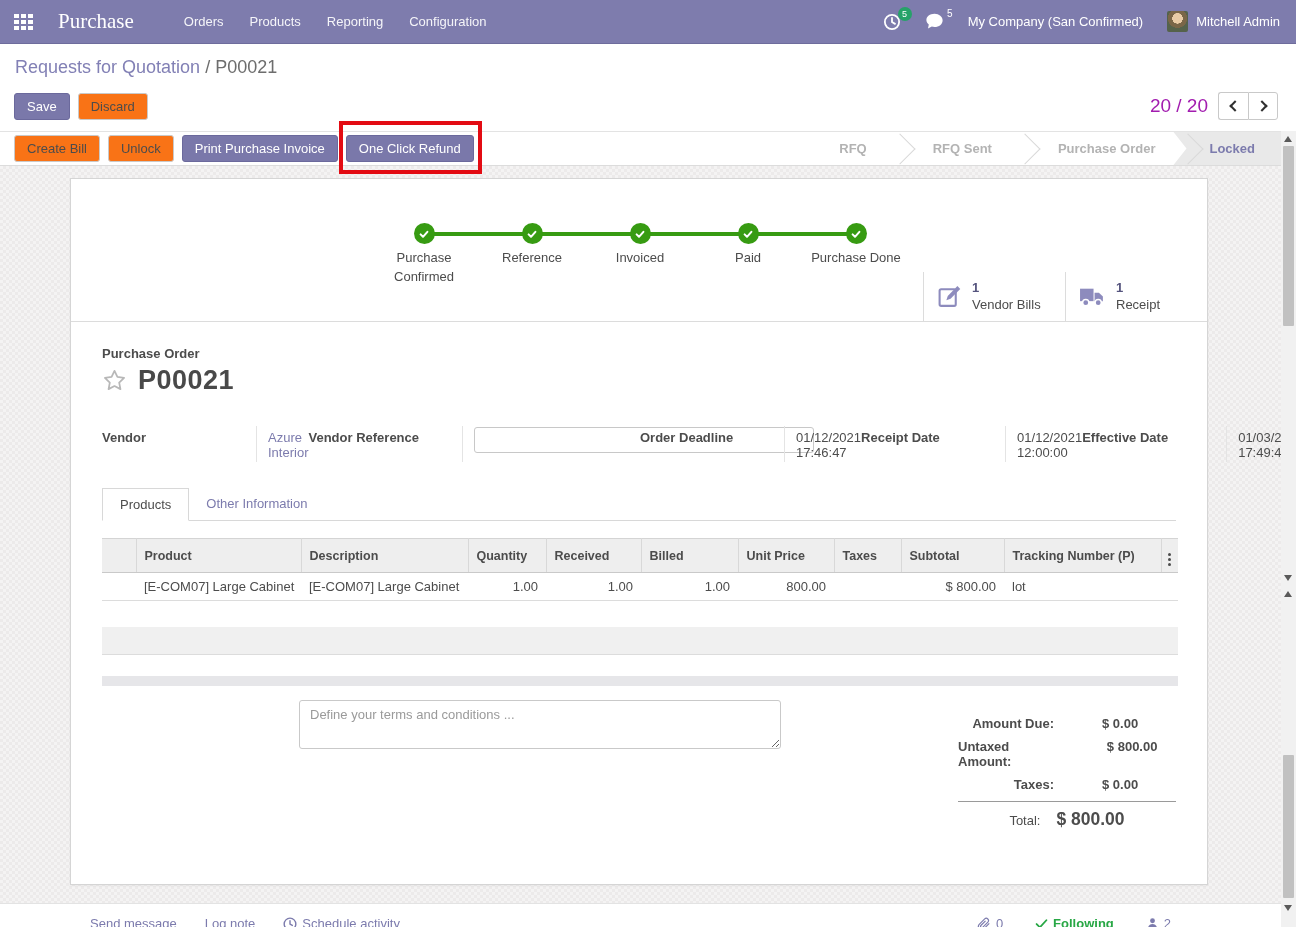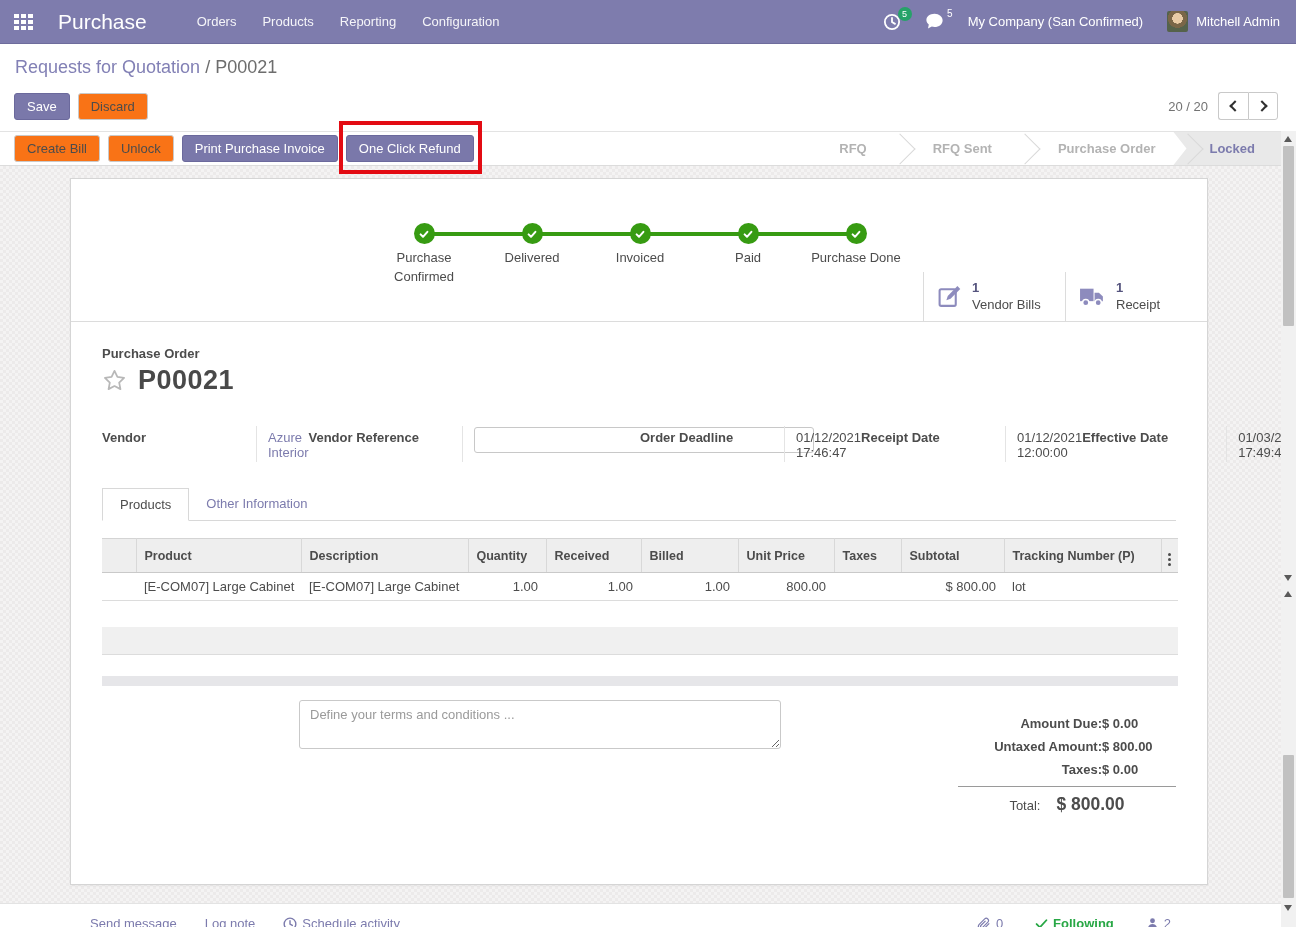--- a/index.html
+++ b/index.html
@@ -7,21 +7,21 @@
               font-family:"Liberation Sans", sans-serif; }
   #app { position:relative; width:1296px; height:927px; overflow:hidden; }
 
   
   .navbar { position:absolute; top:0; left:0; width:1296px; height:44px;
             background:#7e7cad; border-bottom:1px solid #6e6c9c;
             display:flex; align-items:center; color:#fff; }
   .apps-btn { width:46px; height:44px; display:flex; align-items:center; justify-content:center; cursor:pointer; }
   .apps-grid { display:grid; grid-template-columns:repeat(3,5px); grid-template-rows:repeat(3,4px); gap:2px; }
   .apps-grid i { background:#fff; display:block; }
-  .brand { font-size:21px; margin:0 0 0 12px; font-weight:400; cursor:pointer; }
+  .brand { font-size:21px; margin:0 0 0 12px; font-weight:400; cursor:pointer;font-family:Liberation Serif, serif; }
   .nav-menus { display:flex; gap:26px; margin-left:50px; font-size:13px; color:rgba(255,255,255,.92); }
   .nav-menus span { cursor:pointer; }
   .nav-right { margin-left:auto; display:flex; align-items:center; gap:24px; padding-right:16px; font-size:13px; }
   .icon-badge { position:relative; display:inline-flex; cursor:pointer; }
   .badge { position:absolute; top:-6px; right:-11px; background:#26a269; color:#fff;
            font-size:9px; min-width:14px; height:14px; border-radius:8px;
            display:flex; align-items:center; justify-content:center; padding:0 3px; }
   .msg-count { font-size:10px; color:#fff; position:absolute; top:-5px; right:-9px; }
   .avatar { width:21px; height:21px; border-radius:2px;
             background:radial-gradient(circle at 50% 35%, #e9cba6 0 30%, #7a6648 31% 55%, #55624b 56%);
@@ -33,21 +33,21 @@
   .breadcrumb { padding:13px 0 0 15px; font-size:18px; }
   .bc-parent { color:#8280b5; cursor:pointer; }
   .bc-sep, .bc-current { color:#6d6d6d; }
   .cp-row { display:flex; align-items:center; margin-top:14px; padding:0 18px 0 14px; }
   .btn { display:inline-flex; align-items:center; justify-content:center; height:27px;
          padding:0 12px; font-size:13px; border-radius:3px; cursor:pointer;
          border:1px solid #c9c9c9; background:#f97316; color:#4c4c4c; white-space:nowrap; }
   .btn.primary { background:#7a78aa; border-color:#6b699c; color:#fff; }
   .cp-left { display:flex; gap:8px; }
   .pager { margin-left:auto; display:flex; align-items:center; gap:10px; }
-  .pager-count { font-size:13px; color:#737373;text-align:center; }
+  .pager-count { font-size:19px; color:#a21caf;text-align:center; }
   .pager-btns { display:flex; }
   .pager-btn { width:30px; height:28px; background:#fff; border:1px solid #c9c9c9;
                display:flex; align-items:center; justify-content:center; cursor:pointer; }
   .pager-btn:first-child { border-radius:3px 0 0 3px; border-right:none; }
   .pager-btn:last-child { border-radius:0 3px 3px 0; }
   .chev { width:8px; height:8px; border-left:2px solid #2f2f2f; border-bottom:2px solid #2f2f2f; display:block; }
   .chev.left { transform:rotate(45deg); margin-left:3px; }
   .chev.right { transform:rotate(-135deg); margin-right:3px; }
 
   
@@ -135,21 +135,21 @@
   .hbar { margin:0 31px; width:1076px; height:10px; background:#e6e6e9; }
 
   
   .bottom-zone { padding:14px 31px 0; display:flex; align-items:flex-start; }
   .terms { margin-left:197px; }
   .terms textarea { width:482px; height:49px; border:1px solid #c9c9c9; border-radius:3px;
                     padding:6px 10px; font-size:13px; color:#4c4c4c; resize:both;
                     font-family:"Liberation Sans",sans-serif; }
   .terms textarea::placeholder { color:#9a9a9a; }
   .totals { margin-left:auto; width:218px; font-size:13px; color:#4c4c4c; margin-top:12px; }
-  .trow { display:flex; justify-content:flex-end; padding:4px 0; }
+  .trow { display:flex; justify-content:flex-end; padding:4px 0;gap:48px; }
   .tlabel { font-weight:bold; }
   .tval { width:74px; text-align:left;font-weight:bold; }
   .tsep { border-top:1px solid #9a9a9a; margin:5px 0 2px; }
   .total-final { display:flex; justify-content:center; align-items:baseline; padding-top:5px; }
   .total-final .tval2 { margin-left:16px; font-weight:bold; font-size:17.5px; }
 
   
   .chatter { position:absolute; top:903px; left:0; width:1281px; height:24px; background:#fff;
              border-top:1px solid #e3e3e3; display:flex; align-items:flex-start;
              padding:12px 110px 0 90px; font-size:13px; }
@@ -275,21 +275,21 @@
                 </svg>
             </span>
             <span class="step-label">Purchase Confirmed</span>
           </span>
           <span class="step">
             <span class="step-dot">
               <svg width="12" height="12" viewBox="0 0 12 12">
                   <path d="M2.6 6.4l2.4 2.4 4.4-5" stroke="#fff" stroke-width="2" fill="none" stroke-linecap="round" stroke-linejoin="round"></path>
                 </svg>
             </span>
-            <span class="step-label">Delivered</span>
+            <span class="step-label">Reference</span>
           </span>
           <span class="step">
             <span class="step-dot">
               <svg width="12" height="12" viewBox="0 0 12 12">
                   <path d="M2.6 6.4l2.4 2.4 4.4-5" stroke="#fff" stroke-width="2" fill="none" stroke-linecap="round" stroke-linejoin="round"></path>
                 </svg>
             </span>
             <span class="step-label">Invoiced</span>
           </span>
           <span class="step">

